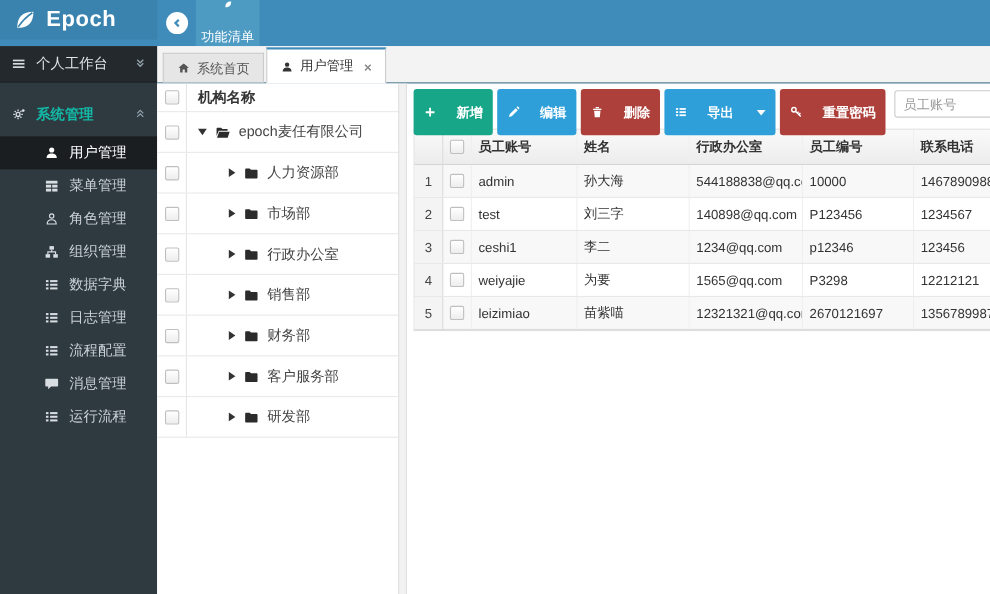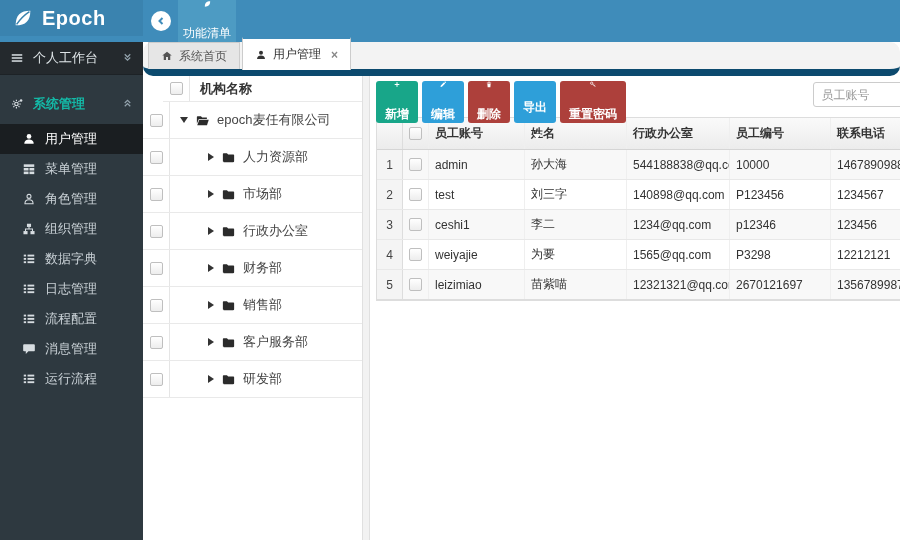--- a/index.html
+++ b/index.html
@@ -16,64 +16,64 @@
   .collapse-btn { position:absolute; left:151px; top:11px; width:20px; height:20px; border-radius:50%;
           background:#fff; display:flex; align-items:center; justify-content:center; cursor:pointer; }
   .collapse-btn svg { width:12px; height:12px; color:#3f8cba; }
   .fn-tab { position:absolute; left:178px; top:0; width:58px; height:42px; background:#4d9bc3;
           display:flex; flex-direction:column; align-items:center; justify-content:center; gap:17px; cursor:pointer; }
   .fn-tab svg { width:13px; height:13px; color:#fff; }
   .fn-tab-label { color:#fff; font-size:12px; white-space:nowrap; }
 
   
   .sidebar { position:absolute; top:42px; left:0; width:143px; bottom:0; background:#2e3940; }
-  .side-row { display:flex; align-items:center; gap:9px; padding:0 10px; color:#c9d1d6; font-size:13px; cursor:pointer; }
+  .side-row { display:flex; align-items:center; gap:9px; padding:0 10px; color:#c9d1d6; font-size:13px; cursor:pointer;justify-content:center; }
   .side-row svg { width:14px; height:14px; flex:0 0 14px; color:#d7dde1; }
   .workbench { height:33px; background:#24292d; border-bottom:1px solid #1d2226; color:#dfe5e8; }
   .workbench .grow, .section-head .grow { flex:1; }
   .workbench .chev svg, .section-head .chev svg { width:11px; height:11px; color:#93a3ad; }
   .section-head { height:40px; margin-top:9px; color:#14b8a6; font-weight:bold; }
   .menu-item { height:30px; padding-left:22px; }
   .menu-item.active { background:#1a1e21; color:#ffffff; }
   .menu-item.active svg { color:#fff; }
 
   
   .tabbar { position:absolute; top:42px; left:143px; right:0; height:34px; background:#f3f3f3;
-            border-bottom:7px solid #0c4a6e; display:flex; align-items:flex-end; padding-left:5px;border-radius:10px; }
+            border-bottom:1px solid #0c4a6e; display:flex; align-items:flex-end; padding-left:5px; }
   .tab { display:flex; align-items:center; gap:6px; font-size:12px; padding:0 12px; height:27px;
          border:1px solid #ccc; border-bottom:none; background:#e6e6e6; color:#555; margin-right:2px; cursor:pointer; }
   .tab svg { width:12px; height:12px; color:#555; }
   .tab.active { background:#fff; height:33px; border-top:2px solid #3f8cba; color:#333; margin-bottom:-1px; }
   .tab.active svg { color:#333; }
   .tab-close { margin-left:4px; color:#888; font-size:12px; font-weight:bold; cursor:pointer; }
 
   
   .content { position:absolute; top:76px; left:143px; right:0; bottom:0; background:#fff; display:flex; }
 
   
   .tree-panel { width:219px; flex:0 0 219px; background:#fff; }
   .tree-row { display:flex; align-items:stretch; border-bottom:1px solid #e9e9e9; height:37px; }
-  .tree-row.head { height:26px;margin-left:20px; }
+  .tree-row.head { height:26px; }
   .cb-cell { width:27px; flex:0 0 27px; border-right:1px solid #e5e5e5; display:flex; align-items:center; justify-content:center; }
   .checkbox { width:13px; height:13px; border:1px solid #bfbfbf; border-radius:2px;
               background:linear-gradient(#ffffff,#ededed); cursor:pointer; }
   .tree-content { display:flex; align-items:center; gap:7px; padding-left:10px; font-size:13px; color:#444; flex:1; cursor:pointer; }
   .tree-row.head .tree-content { font-weight:bold; color:#333; }
   .tree-content.child { padding-left:38px; }
   .tri-down { width:0; height:0; border-left:4.5px solid transparent; border-right:4.5px solid transparent; border-top:6px solid #333; }
   .tri-right { width:0; height:0; border-top:4.5px solid transparent; border-bottom:4.5px solid transparent; border-left:6px solid #333; }
   .folder svg { width:15px; height:15px; color:#2b2b2b; display:block; }
 
   .splitter { width:8px; flex:0 0 8px; background:#f2f2f2; border-left:1px solid #e0e0e0; border-right:1px solid #e0e0e0; cursor:col-resize; }
 
   
   .grid-area { flex:1; padding:5px 2px 0 6px; position:relative; }
   .toolbar { position:relative; height:32px; display:flex; align-items:flex-start; gap:4px; }
   .btn { display:inline-flex; align-items:center; gap:18px; height:42px; padding:0 9px; border:none; border-radius:3px;
-         color:#fff; font-size:12px; font-weight:bold; font-family:inherit; cursor:pointer;flex-direction:column; }
+         color:#fff; font-size:12px; font-weight:bold; font-family:inherit; cursor:pointer; }
   .btn svg { width:12px; height:12px; color:#fff; }
   .btn-green { background:#18a689; }
   .btn-blue  { background:#2e9fd9; }
   .btn-red   { background:#ad403b; }
   .caret-down { width:0; height:0; border-left:4px solid transparent; border-right:4px solid transparent; border-top:5px solid #fff; margin-left:3px; }
   .search-input { position:absolute; right:2px; top:1px; width:102px; height:25px; border:1px solid #ccc; border-radius:3px;
                   font-size:12px; padding:0 7px; color:#333; font-family:inherit; }
   .search-input::placeholder { color:#999; }
 
   
@@ -346,35 +346,35 @@
         <div class="cb-cell">
             <span class="checkbox"></span>
           </div>
         <div class="tree-content child">
           <span class="tri-right"></span>
           <span class="folder">
               <svg viewBox="0 0 24 24">
                 <path d="M3 6.5 C3 5.7 3.7 5 4.5 5 H9.5 L11.5 7 H19.5 C20.3 7 21 7.7 21 8.5 V18 C21 18.8 20.3 19.5 19.5 19.5 H4.5 C3.7 19.5 3 18.8 3 18 Z" fill="currentColor"></path>
               </svg>
             </span>
+          <span>销售部</span>
+        </div>
+      </div>
+      <div class="tree-row">
+        <div class="cb-cell">
+            <span class="checkbox"></span>
+          </div>
+        <div class="tree-content child">
+          <span class="tri-right"></span>
+          <span class="folder">
+              <svg viewBox="0 0 24 24">
+                <path d="M3 6.5 C3 5.7 3.7 5 4.5 5 H9.5 L11.5 7 H19.5 C20.3 7 21 7.7 21 8.5 V18 C21 18.8 20.3 19.5 19.5 19.5 H4.5 C3.7 19.5 3 18.8 3 18 Z" fill="currentColor"></path>
+              </svg>
+            </span>
           <span>财务部</span>
-        </div>
-      </div>
-      <div class="tree-row">
-        <div class="cb-cell">
-            <span class="checkbox"></span>
-          </div>
-        <div class="tree-content child">
-          <span class="tri-right"></span>
-          <span class="folder">
-              <svg viewBox="0 0 24 24">
-                <path d="M3 6.5 C3 5.7 3.7 5 4.5 5 H9.5 L11.5 7 H19.5 C20.3 7 21 7.7 21 8.5 V18 C21 18.8 20.3 19.5 19.5 19.5 H4.5 C3.7 19.5 3 18.8 3 18 Z" fill="currentColor"></path>
-              </svg>
-            </span>
-          <span>销售部</span>
         </div>
       </div>
       <div class="tree-row">
         <div class="cb-cell">
             <span class="checkbox"></span>
           </div>
         <div class="tree-content child">
           <span class="tri-right"></span>
           <span class="folder">
               <svg viewBox="0 0 24 24">

